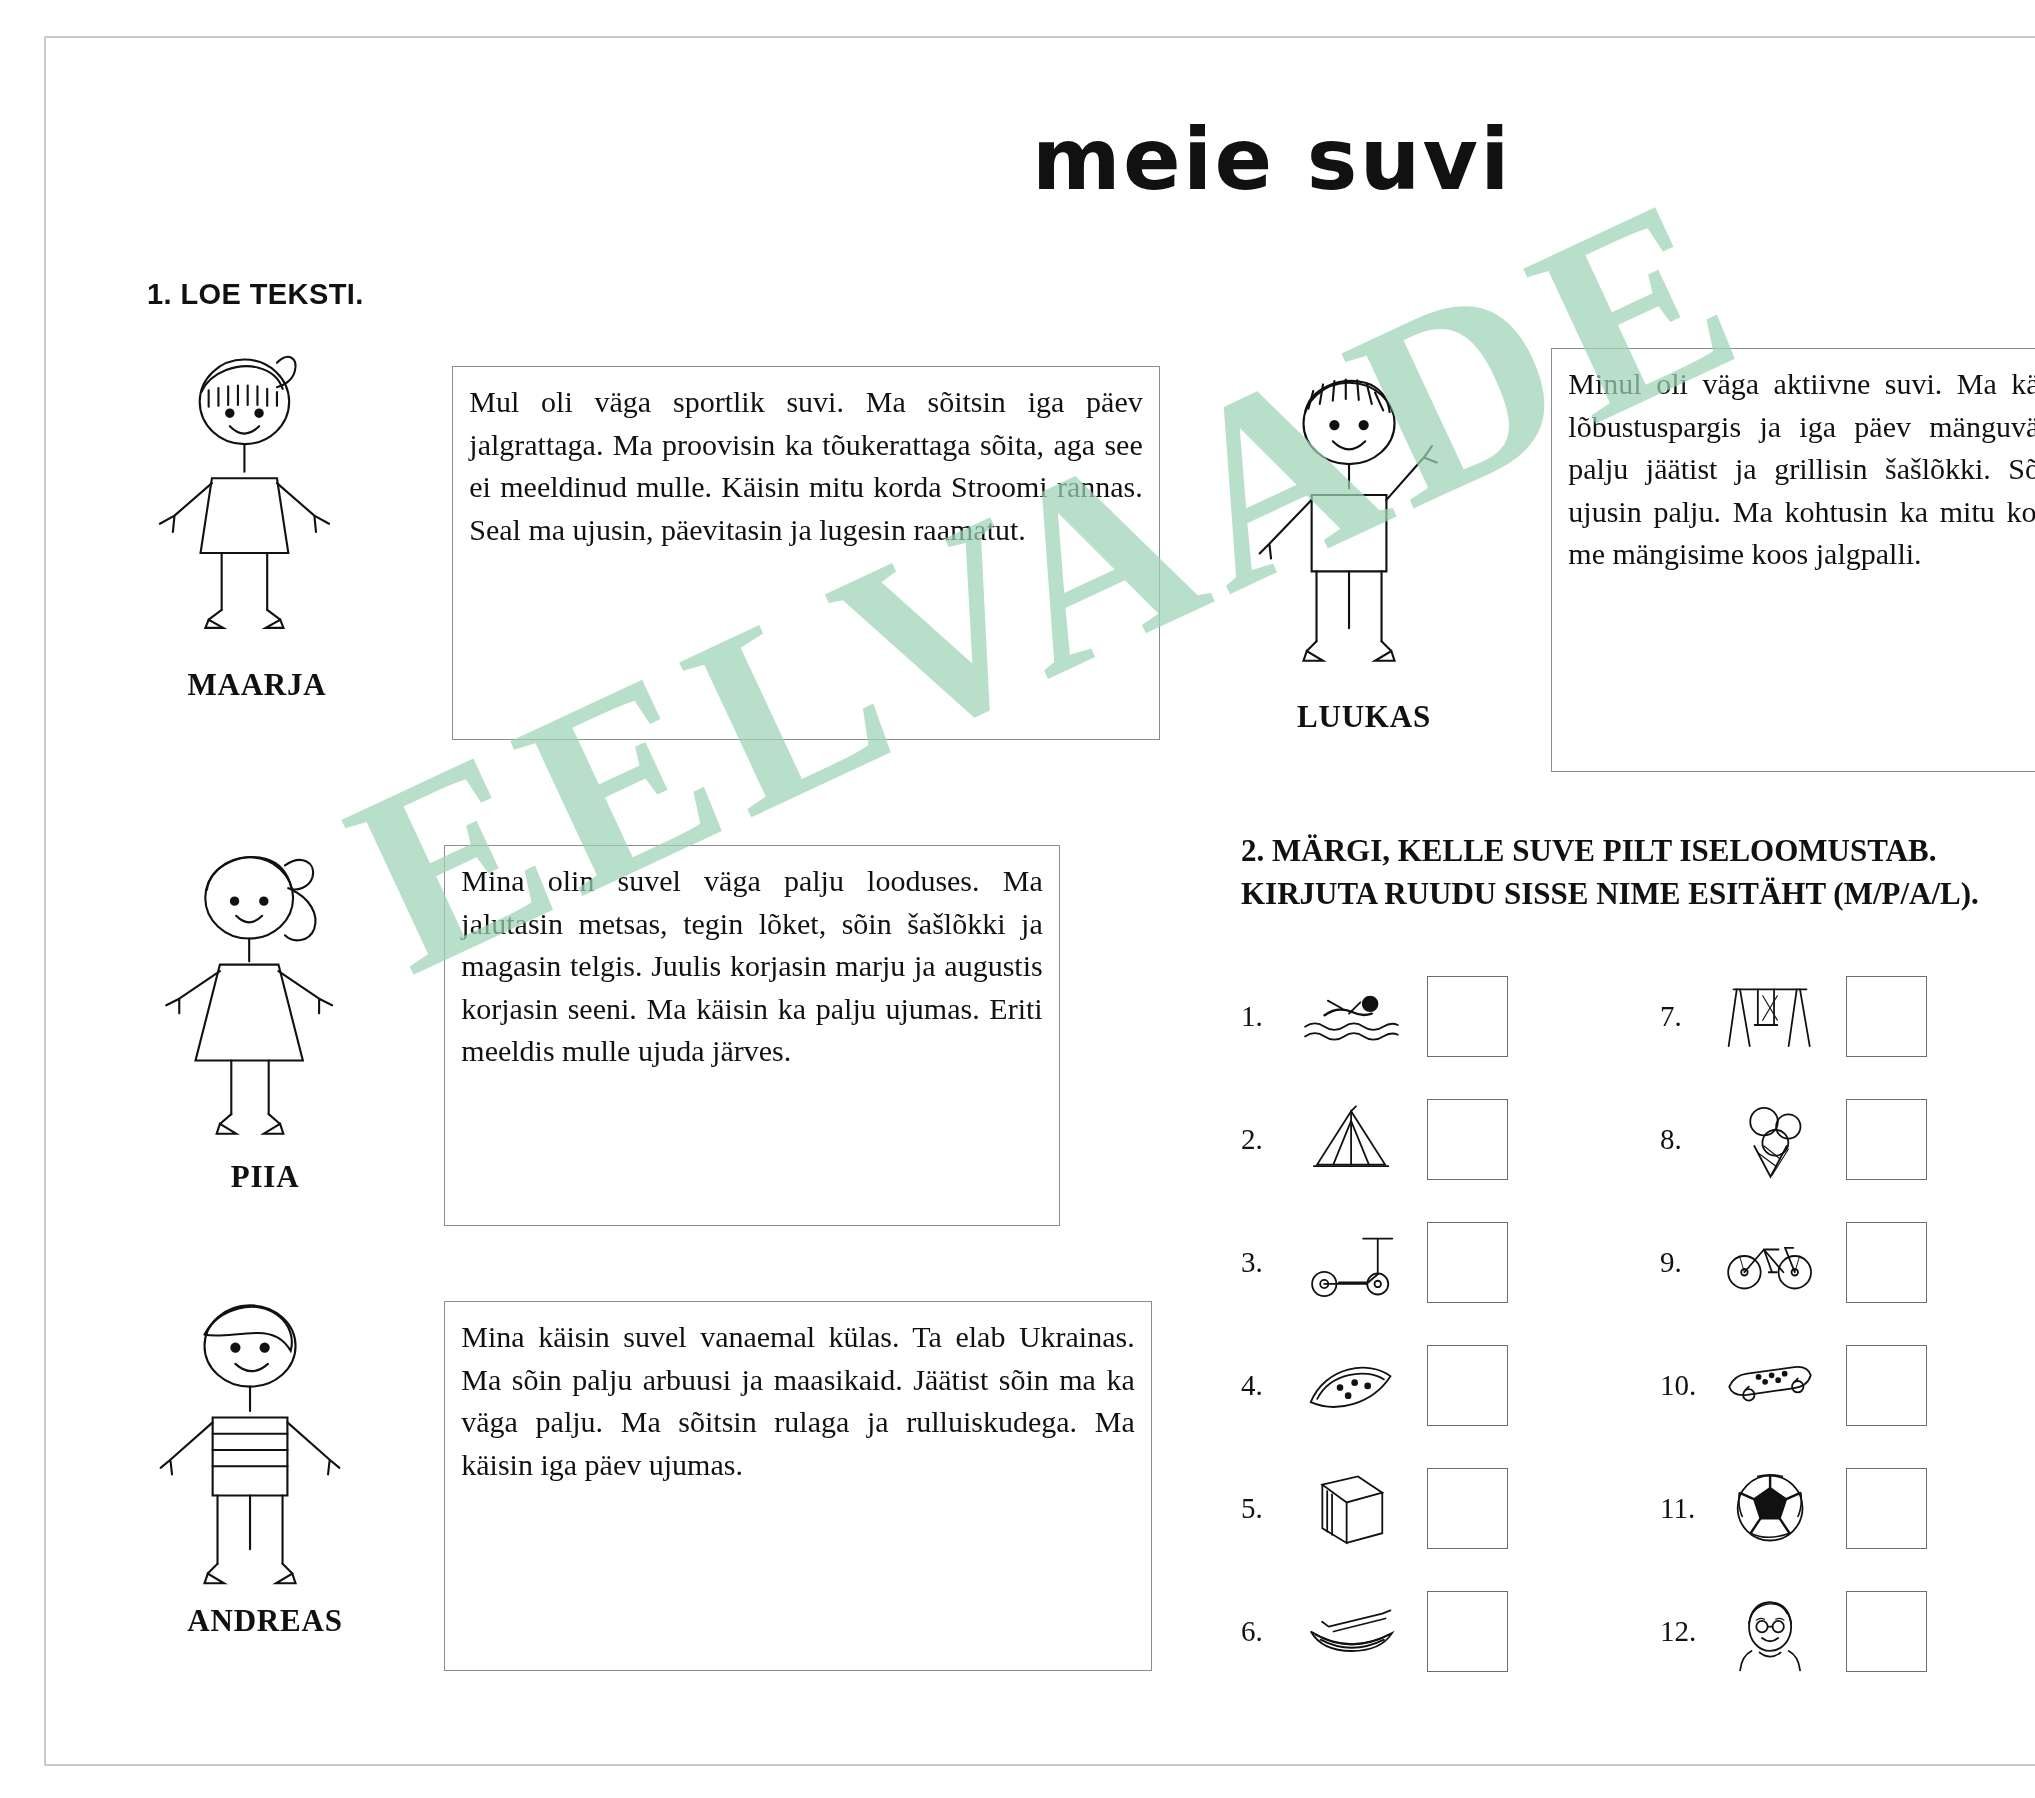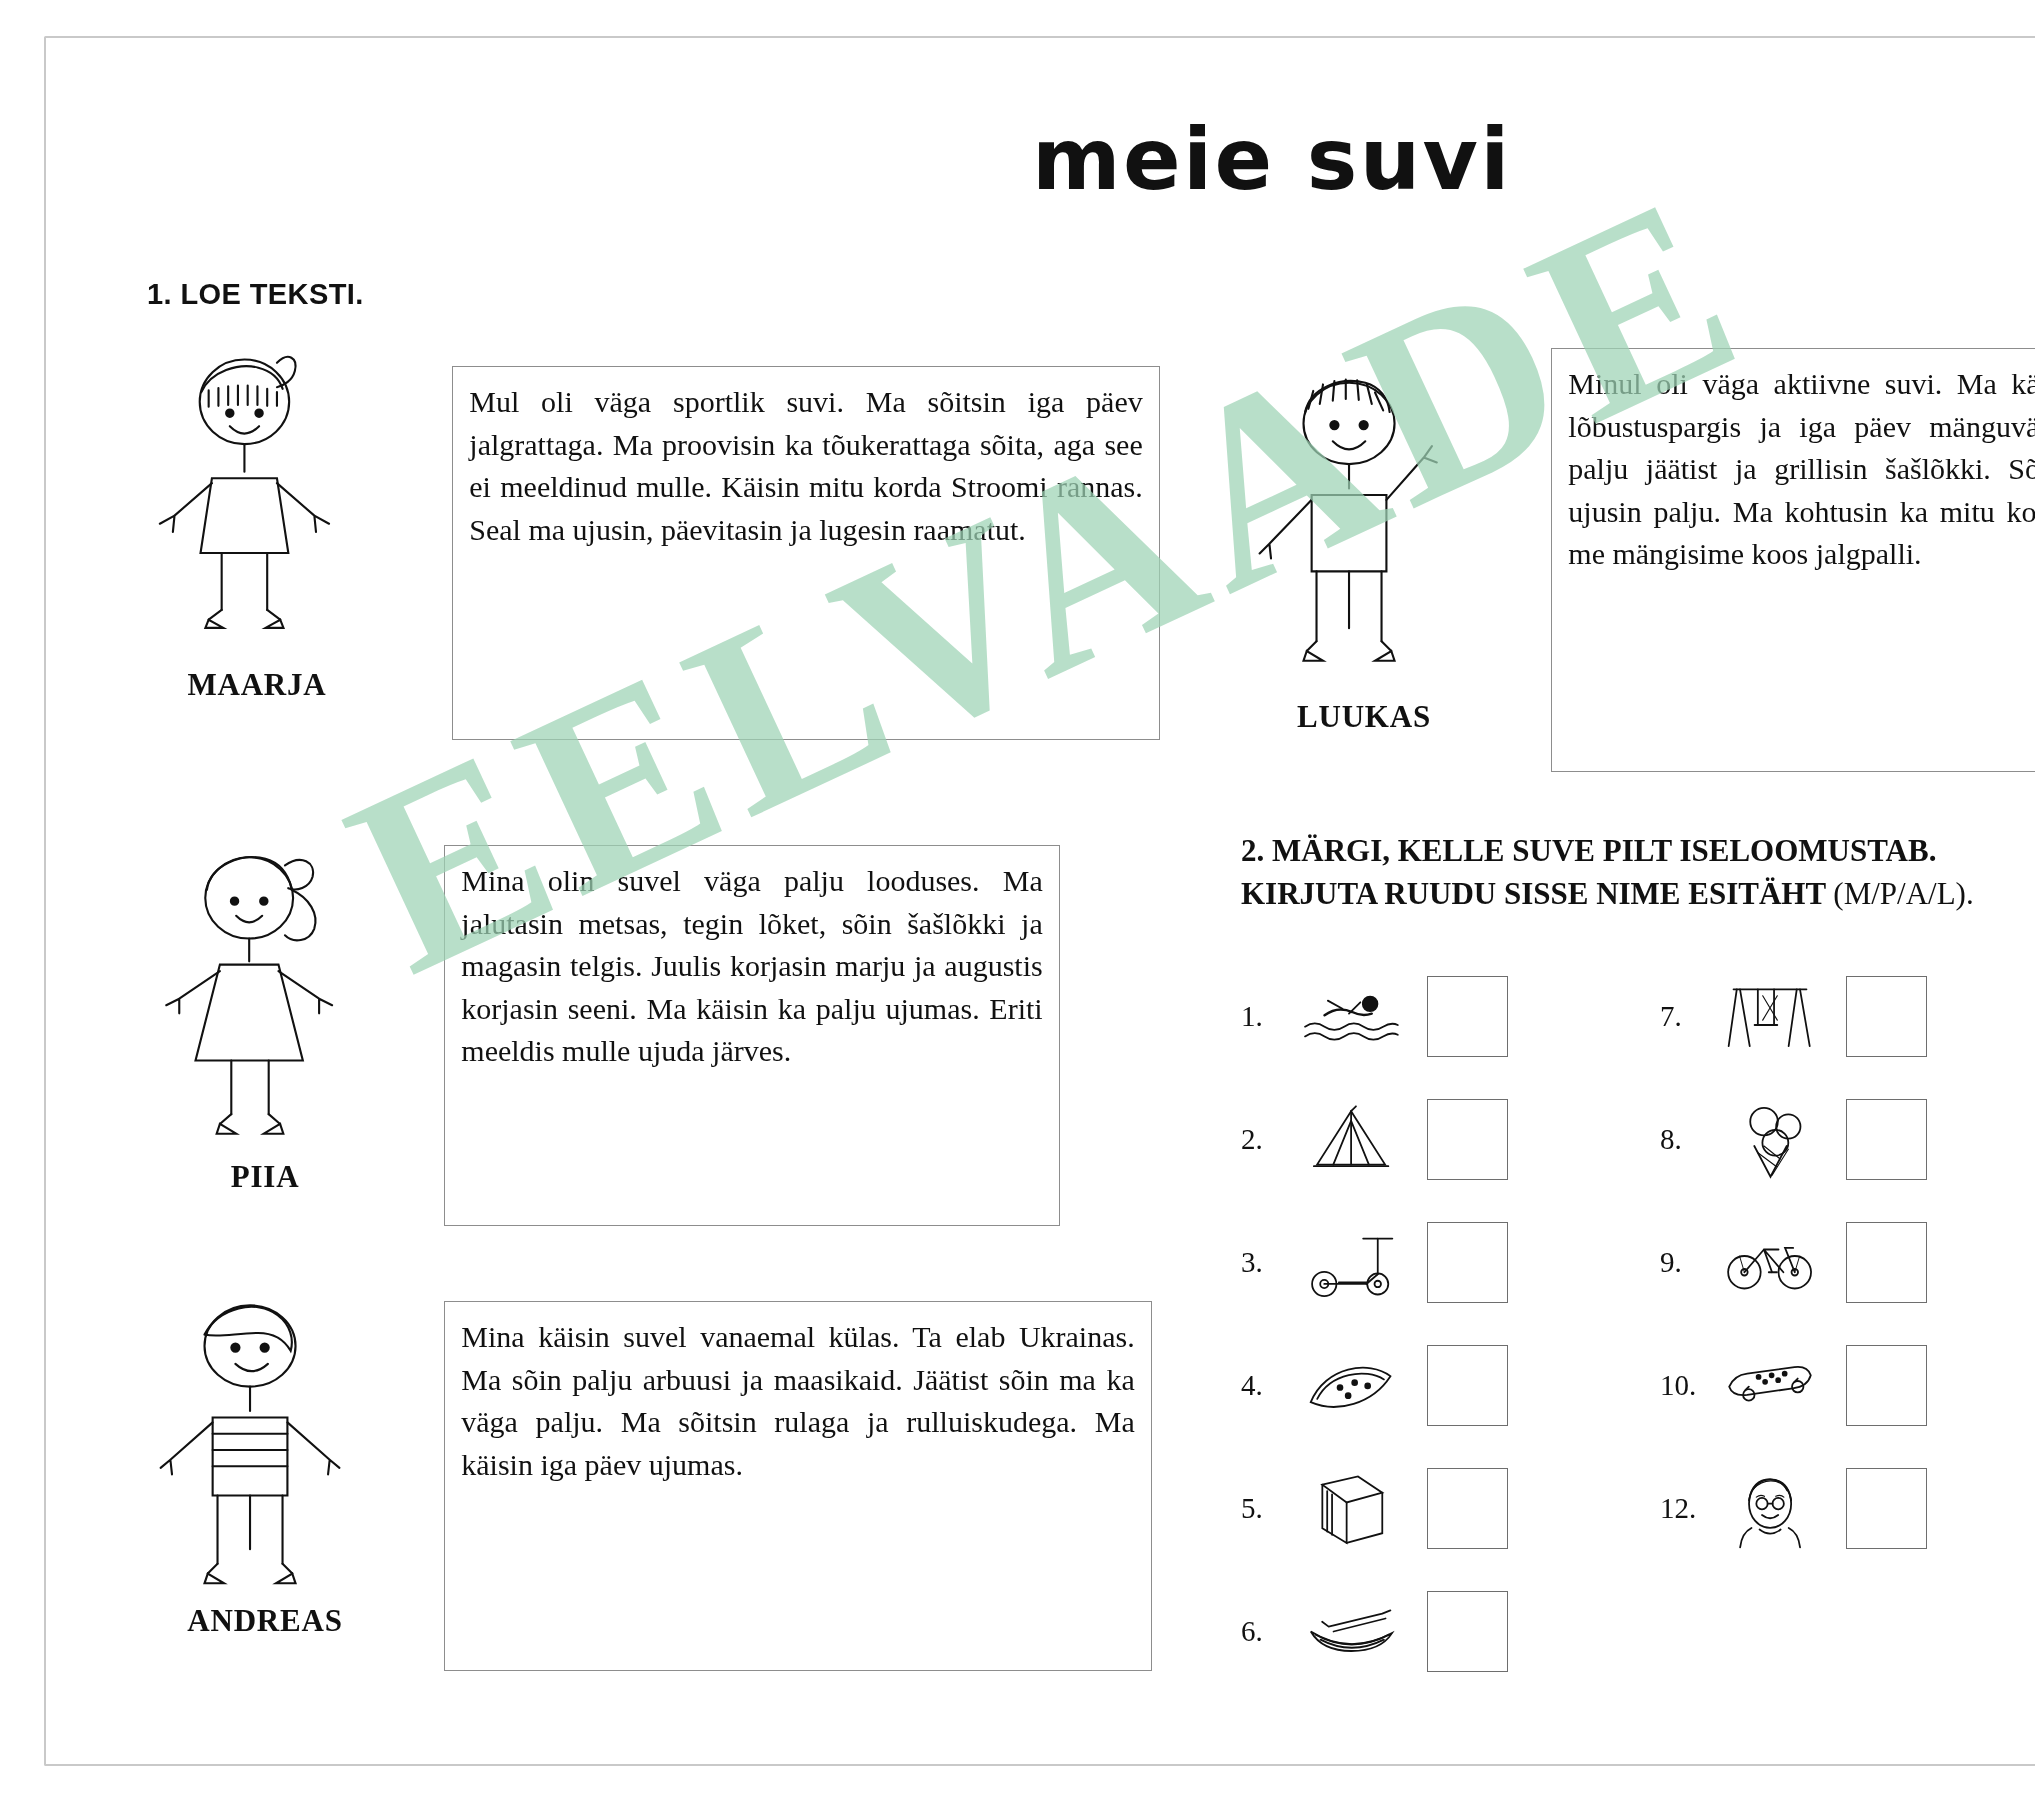--- a/index.html
+++ b/index.html
@@ -87,21 +87,21 @@
     left: 1241px;
     top: 830px;
     width: 1180px;
     font-family: "Liberation Serif", serif;
     font-weight: bold;
     font-size: 31px;
     line-height: 1.38;
     color: #111;
   }
   .task2-label .thin {
-    font-weight: normal;
+    font-weight: bold;
   }
   .grid {
     position: absolute;
     left: 1241px;
     top: 955px;
     width: 1164px;
   }
   .grid-col {
     position: absolute;
     top: 0;
@@ -422,20 +422,33 @@
             <circle cx="46" cy="22" r="2.4" fill="#111"></circle>
             <circle cx="62" cy="20" r="2.4" fill="#111"></circle>
             <circle cx="78" cy="18" r="2.4" fill="#111"></circle>
             <circle cx="54" cy="28" r="2.4" fill="#111"></circle>
             <circle cx="70" cy="26" r="2.4" fill="#111"></circle>
           </svg>
         </div>
         <div class="grid-box"></div>
       </div>
 
+      <div class="grid-row">
+        <div class="grid-num">11.</div>
+        <div class="grid-pic">
+          <svg width="77" height="77" viewBox="0 0 95 95" fill="none" stroke="#111" stroke-width="2.2">
+            <circle cx="47" cy="47" r="40" fill="#fff"></circle>
+            <path d="M47 22 l20 14 -8 24 h-24 l-8 -24 z" fill="#111"></path>
+            <path d="M47 22 V7 M67 36 l18 -8 M59 60 l12 18 M35 60 l-12 18 M27 36 l-18 -8" stroke-width="3"></path>
+            <path d="M9 28 q-2 18 4 30 M85 28 q2 18 -4 30 M23 78 q20 10 48 0" stroke-width="2"></path>
+            <path d="M31 8 q16 -4 32 0" stroke-width="2"></path>
+          </svg>
+        </div>
+        <div class="grid-box"></div>
+      </div>
 
       <div class="grid-row">
         <div class="grid-num">12.</div>
         <div class="grid-pic">
           <svg width="77" height="81" viewBox="0 0 95 100" fill="none" stroke="#111" stroke-width="2.2" stroke-linecap="round">
             <ellipse cx="47" cy="44" rx="26" ry="30"></ellipse>
             <path d="M21 40 q4 -26 26 -26 q22 0 26 26"></path>
             <path d="M26 26 q10 -10 22 -10 q14 0 20 12" stroke-width="1.6"></path>
             <circle cx="37" cy="44" r="7"></circle>
             <circle cx="57" cy="44" r="7"></circle>

